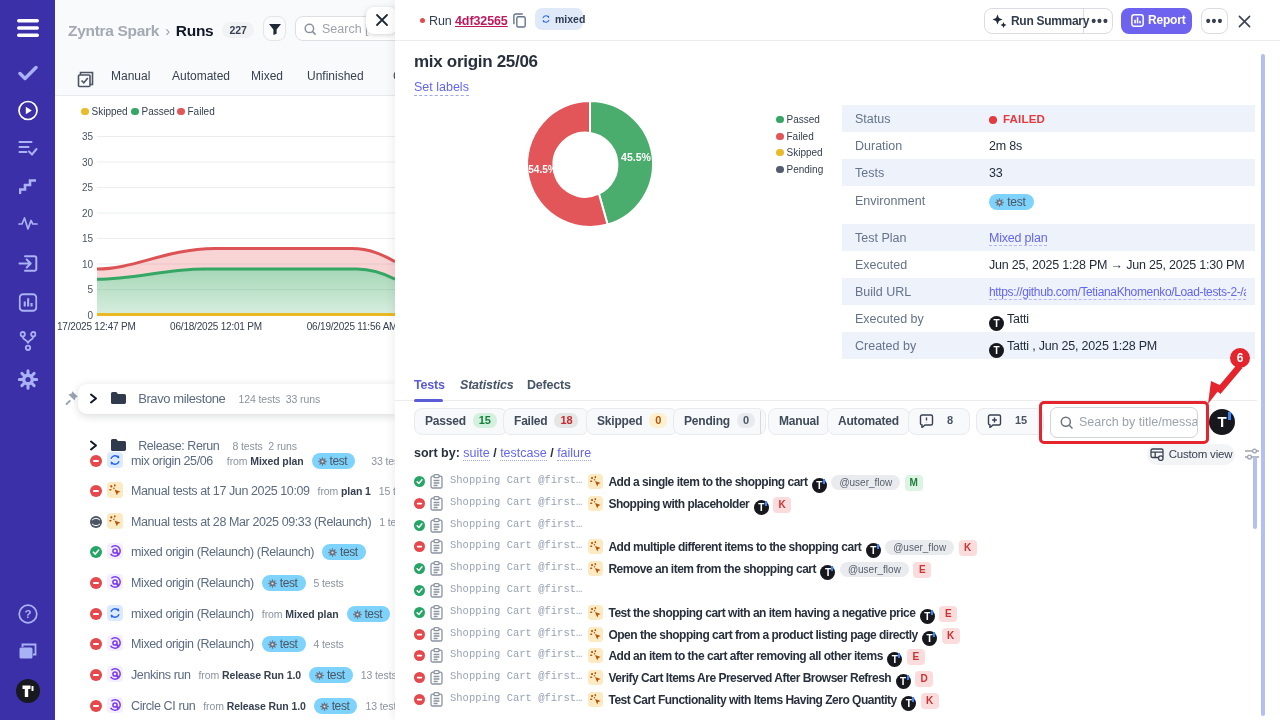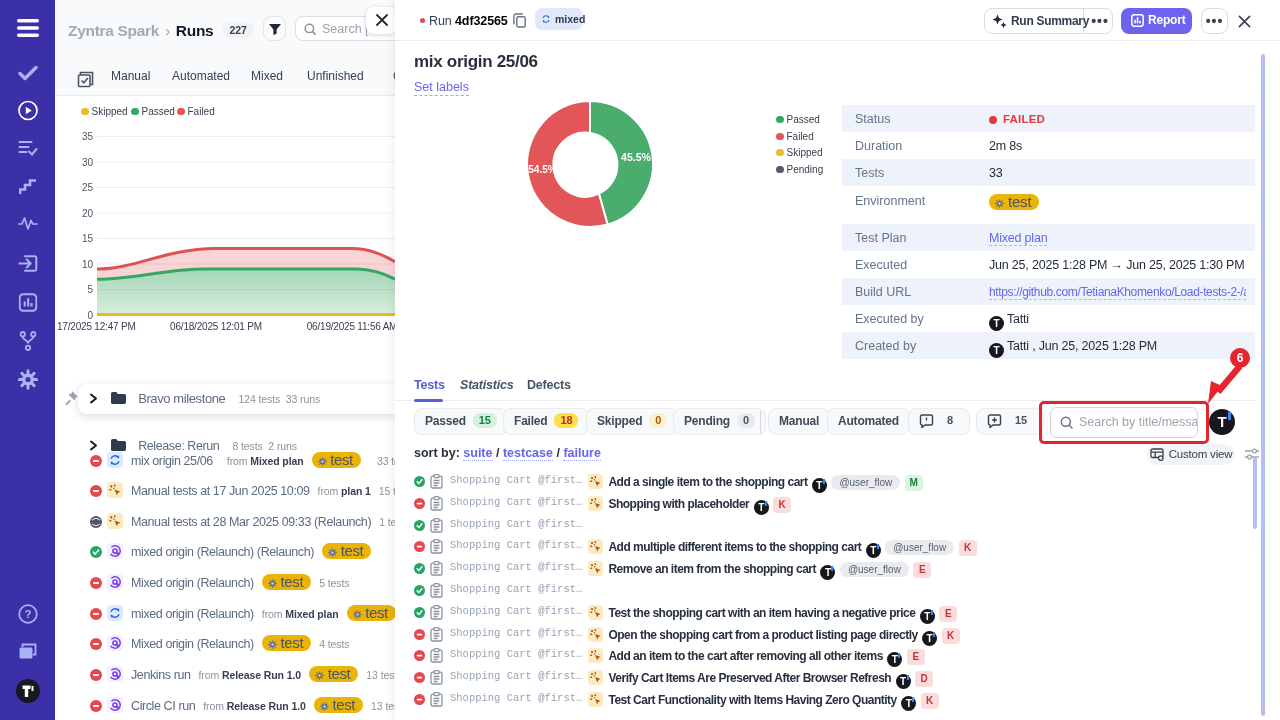--- a/index.html
+++ b/index.html
@@ -24,26 +24,26 @@
 #lptabs{position:absolute;left:0;top:60px;width:340px;height:36px;font-size:12px;color:#374151;}
 #lptabs span{position:absolute;top:9px;}
 
 .lgd{position:absolute;font-size:10px;color:#374151;white-space:nowrap;}
 .lgd i{display:inline-block;width:7.5px;height:7.5px;border-radius:50%;margin-right:3px;}
 
 .trow{position:absolute;left:0;width:340px;height:30px;font-size:12.5px;letter-spacing:-0.4px;color:#64748b;white-space:nowrap;}
 .trow .nm{color:#5b6b81;}
 .meta{font-size:10.5px;letter-spacing:-0.1px;color:#8b939f;}
 .meta b{color:#374151;font-size:10.5px;}
-.envchip{display:inline-block;background:#eab308;border-radius:9px;font-size:15px;color:#4b5563;padding:2px 8px 2px 6px;line-height:12px;}
+.envchip{display:inline-block;background:#7dd3fc;border-radius:9px;font-size:12px;color:#4b5563;padding:2px 8px 2px 6px;line-height:12px;}
 
 #dp{position:absolute;left:395px;top:0;width:885px;height:720px;background:#fff;box-shadow:-3px 0 8px rgba(15,23,42,.06);}
 #dphead{position:absolute;left:0;top:0;width:885px;height:41px;border-bottom:1px solid #ededf0;background:#fff;}
 .runlbl{position:absolute;left:34px;top:14px;font-size:12.5px;color:#334155;letter-spacing:-0.1px;}
-.runlbl b{color:#000000;}
+.runlbl b{color:#be185d;text-decoration:underline;}
 .reddot{position:absolute;left:25px;top:18px;width:5px;height:5px;border-radius:50%;background:#e5484d;}
 .mixchip{position:absolute;left:140px;top:8px;width:48px;height:22px;background:#dfe9f8;border-radius:7px;font-size:10.5px;font-weight:700;color:#2c3a52;line-height:22px;padding:0;}
 .btn{position:absolute;top:8px;height:26px;border-radius:8px;font-size:12.5px;font-weight:700;color:#333d4e;background:#fff;border:1px solid #d9dce2;}
 .rsgroup{left:589px;width:129px;}
 .rsdiv{position:absolute;left:688px;top:8px;width:1px;height:26px;background:#d9dce2;}
 .report{left:726px;width:71px;background:#6e63ee;border:none;color:#fff;}
 .dots3{font-size:14px;letter-spacing:1px;color:#374151;text-align:center;line-height:24px;font-weight:700;}
 .dtitle{position:absolute;left:19px;top:52px;font-size:17px;letter-spacing:-0.3px;font-weight:700;color:#28303d;}
 .setlabels{position:absolute;left:19px;top:80px;font-size:12.5px;color:#6366f1;border-bottom:1px dashed #a5a8f0;padding-bottom:1px;}
 
@@ -53,25 +53,25 @@
 .irow .v{position:absolute;left:147px;top:7px;color:#1f2937;letter-spacing:-0.2px;}
 a.lnk{color:#6366f1;text-decoration:none;border-bottom:1px dashed #b4b7f5;}
 
 .dtab{position:absolute;top:378px;font-size:12.5px;letter-spacing:-0.2px;font-weight:700;color:#475569;}
 .dtab.act{color:#5a5bd7;}
 .tabline{position:absolute;left:19px;top:399px;width:29px;height:3px;border-radius:2px;background:#5a5bd7;}
 
 .chip{position:absolute;top:408px;height:27px;background:#f8f9fa;border:1px solid #e8eaee;border-radius:8px;font-size:12px;letter-spacing:-0.2px;font-weight:700;color:#3f4a5a;line-height:25px;text-align:left;padding:0 10px;white-space:nowrap;}
 .cnt{display:inline-block;min-width:10px;border-radius:7px;font-size:11px;font-weight:700;text-align:center;padding:1px 6px;line-height:13px;vertical-align:1px;margin-left:7px;}
 .cnt.g{background:#d4f0de;color:#15803d;}
-.cnt.r{background:#fde047;color:#c72c2c;}
+.cnt.r{background:#e5e5e5;color:#c72c2c;}
 .cnt.y{background:#fdf0cf;color:#b45309;}
 .cnt.n{background:#e9eaee;color:#4b5563;}
 .sortrow{position:absolute;left:19px;top:446px;font-size:12.5px;font-weight:700;color:#28303d;}
-.sortrow a{color:#6366f1;font-weight:700;border-bottom:1px dotted #a5a8f0;text-decoration:none;}
+.sortrow a{color:#6366f1;font-weight:400;border-bottom:1px dotted #a5a8f0;text-decoration:none;}
 
 .testrow{position:absolute;left:0;width:860px;height:22px;white-space:nowrap;}
 .mono{font-family:"Liberation Mono",monospace;font-size:10.5px;color:#97a3b4;}
 .ttl{font-size:12px;font-weight:700;letter-spacing:-0.5px;color:#28303d;}
 .ufl{display:inline-block;background:#e9ebee;border-radius:8px;font-size:10px;color:#57606e;padding:2px 8px;line-height:11px;}
 .lb{display:inline-block;width:18px;border-radius:4px;font-size:10px;font-weight:700;text-align:center;line-height:16px;}
 .lb.g{background:#ddf3e4;color:#1a7f37;}
 .lb.r{background:#fbdcdc;color:#c73434;}
 .avatar{display:inline-block;position:relative;width:15px;height:15px;border-radius:50%;background:#16181d;color:#fff;font-size:10px;font-weight:700;text-align:center;line-height:15px;vertical-align:-3px;}
 

